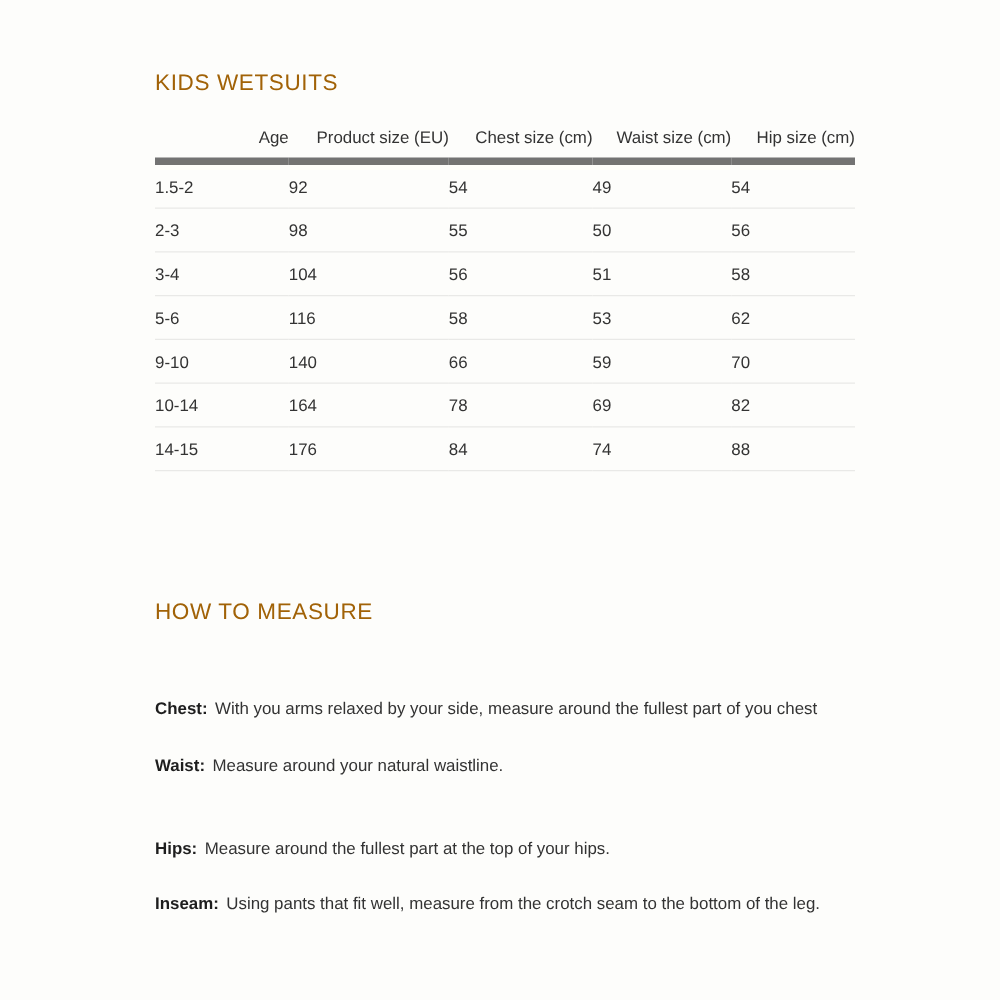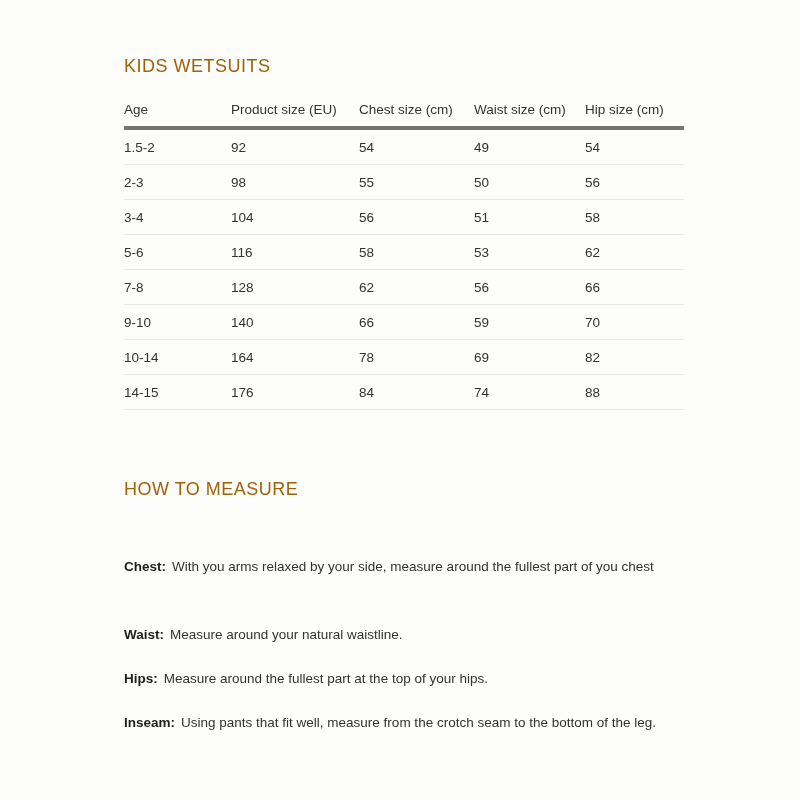--- a/index.html
+++ b/index.html
@@ -38,25 +38,25 @@
       position: absolute;
       left: 0;
       top: 92px;
       width: 560px;
       border-collapse: collapse;
       font-size: 13.5px;
       color: #333;
     }
     table.size-table th {
       font-weight: normal;
-      text-align: left;
+      text-align: right;
       height: 34px;
       padding: 0;
       vertical-align: middle;
-      border-bottom: 4px solid #737373;
+      border-bottom: 6px solid #737373;
       white-space: nowrap;
     }
     table.size-table td {
       height: 34px;
       padding: 0;
       vertical-align: middle;
       border-bottom: 1px solid #e9e9e7;
       white-space: nowrap;
     }
     .c1 { width: 107px; }
@@ -73,21 +73,21 @@
       line-height: 24px;
       color: #333;
       margin-top: 20px;
     }
     .measure .label {
       font-weight: bold;
       color: #1e1e1e;
     }
     .measure .gap { display: inline-block; width: 6px; }
     #m-chest { top: 535px; }
-    #m-waist { top: 603px; }
+    #m-waist { top: 581px; }
     #m-hips { top: 647px; }
     #m-inseam { top: 691px; }
   </style>
 </head>
 <body>
 
 <div class="content">
   <h2 id="title-kids" class="section-title">KIDS WETSUITS</h2>
 
   <table class="size-table">
@@ -123,27 +123,20 @@
           <td class="c5">58</td>
         </tr>
         <tr>
           <td class="c1">5-6</td>
           <td class="c2">116</td>
           <td class="c3">58</td>
           <td class="c4">53</td>
           <td class="c5">62</td>
         </tr>
         <tr>
-          <td class="c1">7-8</td>
-          <td class="c2">128</td>
-          <td class="c3">62</td>
-          <td class="c4">56</td>
-          <td class="c5">66</td>
-        </tr>
-        <tr>
           <td class="c1">9-10</td>
           <td class="c2">140</td>
           <td class="c3">66</td>
           <td class="c4">59</td>
           <td class="c5">70</td>
         </tr>
         <tr>
           <td class="c1">10-14</td>
           <td class="c2">164</td>
           <td class="c3">78</td>

